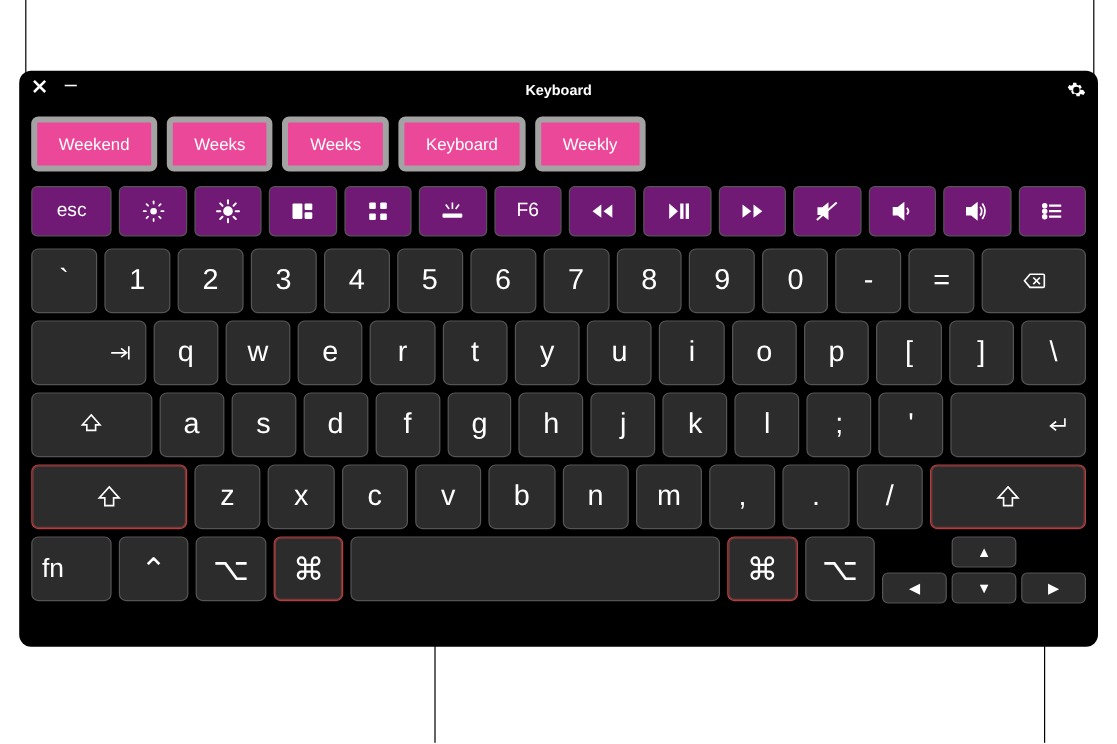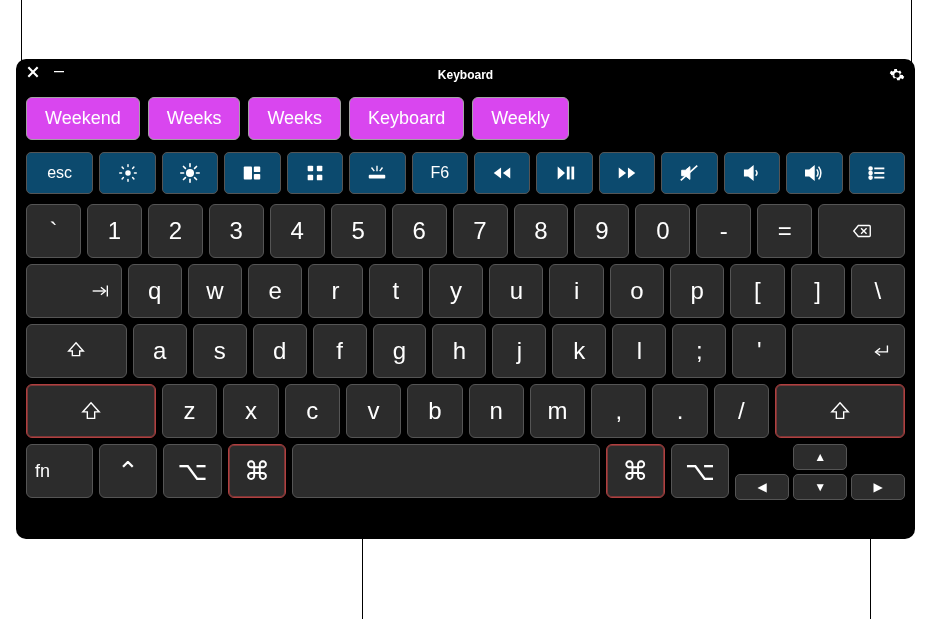--- a/index.html
+++ b/index.html
@@ -65,39 +65,39 @@
     position: relative;
     top: -2px;
   }
   .gear svg { width: 16px; height: 16px; }
   .suggestions {
     display: flex;
     gap: 8px;
     padding: 6px 10px 6px 10px;
   }
   .suggestion {
-    background: #d946ef;
-    border: 1px solid #a3a3a3;
+    background: #ec4899;
+    border: 5px solid #a3a3a3;
     border-radius: 6px;
     padding: 10px 18px;
-    font-size: 18px;
+    font-size: 14px;
     color: #fff;
     display: flex;
     align-items: center;
     justify-content: center;
   }
   .func-row {
     display: flex;
     gap: 6px;
     padding: 6px 10px;
   }
   .fkey {
     flex: 1;
     height: 42px;
-    background: #0c4a6e;
+    background: #701a75;
     border: 1px solid #555;
     border-radius: 5px;
     display: flex;
     align-items: center;
     justify-content: center;
     color: #fff;
     font-size: 16px;
   }
   .fkey svg { width: 22px; height: 22px; }
   .key-area {
@@ -114,21 +114,21 @@
     height: 54px;
     background: #2c2c2c;
     border: 1px solid #555;
     border-radius: 6px;
     display: flex;
     align-items: center;
     justify-content: center;
     color: #fff;
     font-size: 24px;
   }
-  .key.small-text { font-size: 18px; justify-content: flex-start; padding-left: 8px; }
+  .key.small-text { font-size: 22px; justify-content: flex-start; padding-left: 8px; }
   .key.active {
     border-color: #b04040;
     box-shadow: 0 0 0 1px rgba(176,64,64,0.6) inset;
   }
   .key svg { width: 22px; height: 22px; stroke: #fff; fill: none; stroke-width: 1.5; }
   .key .glyph { font-size: 26px; }
 
   .row-num .key { flex: 1; }
   .row-num .key.backspace { flex: 1.6; }
 

